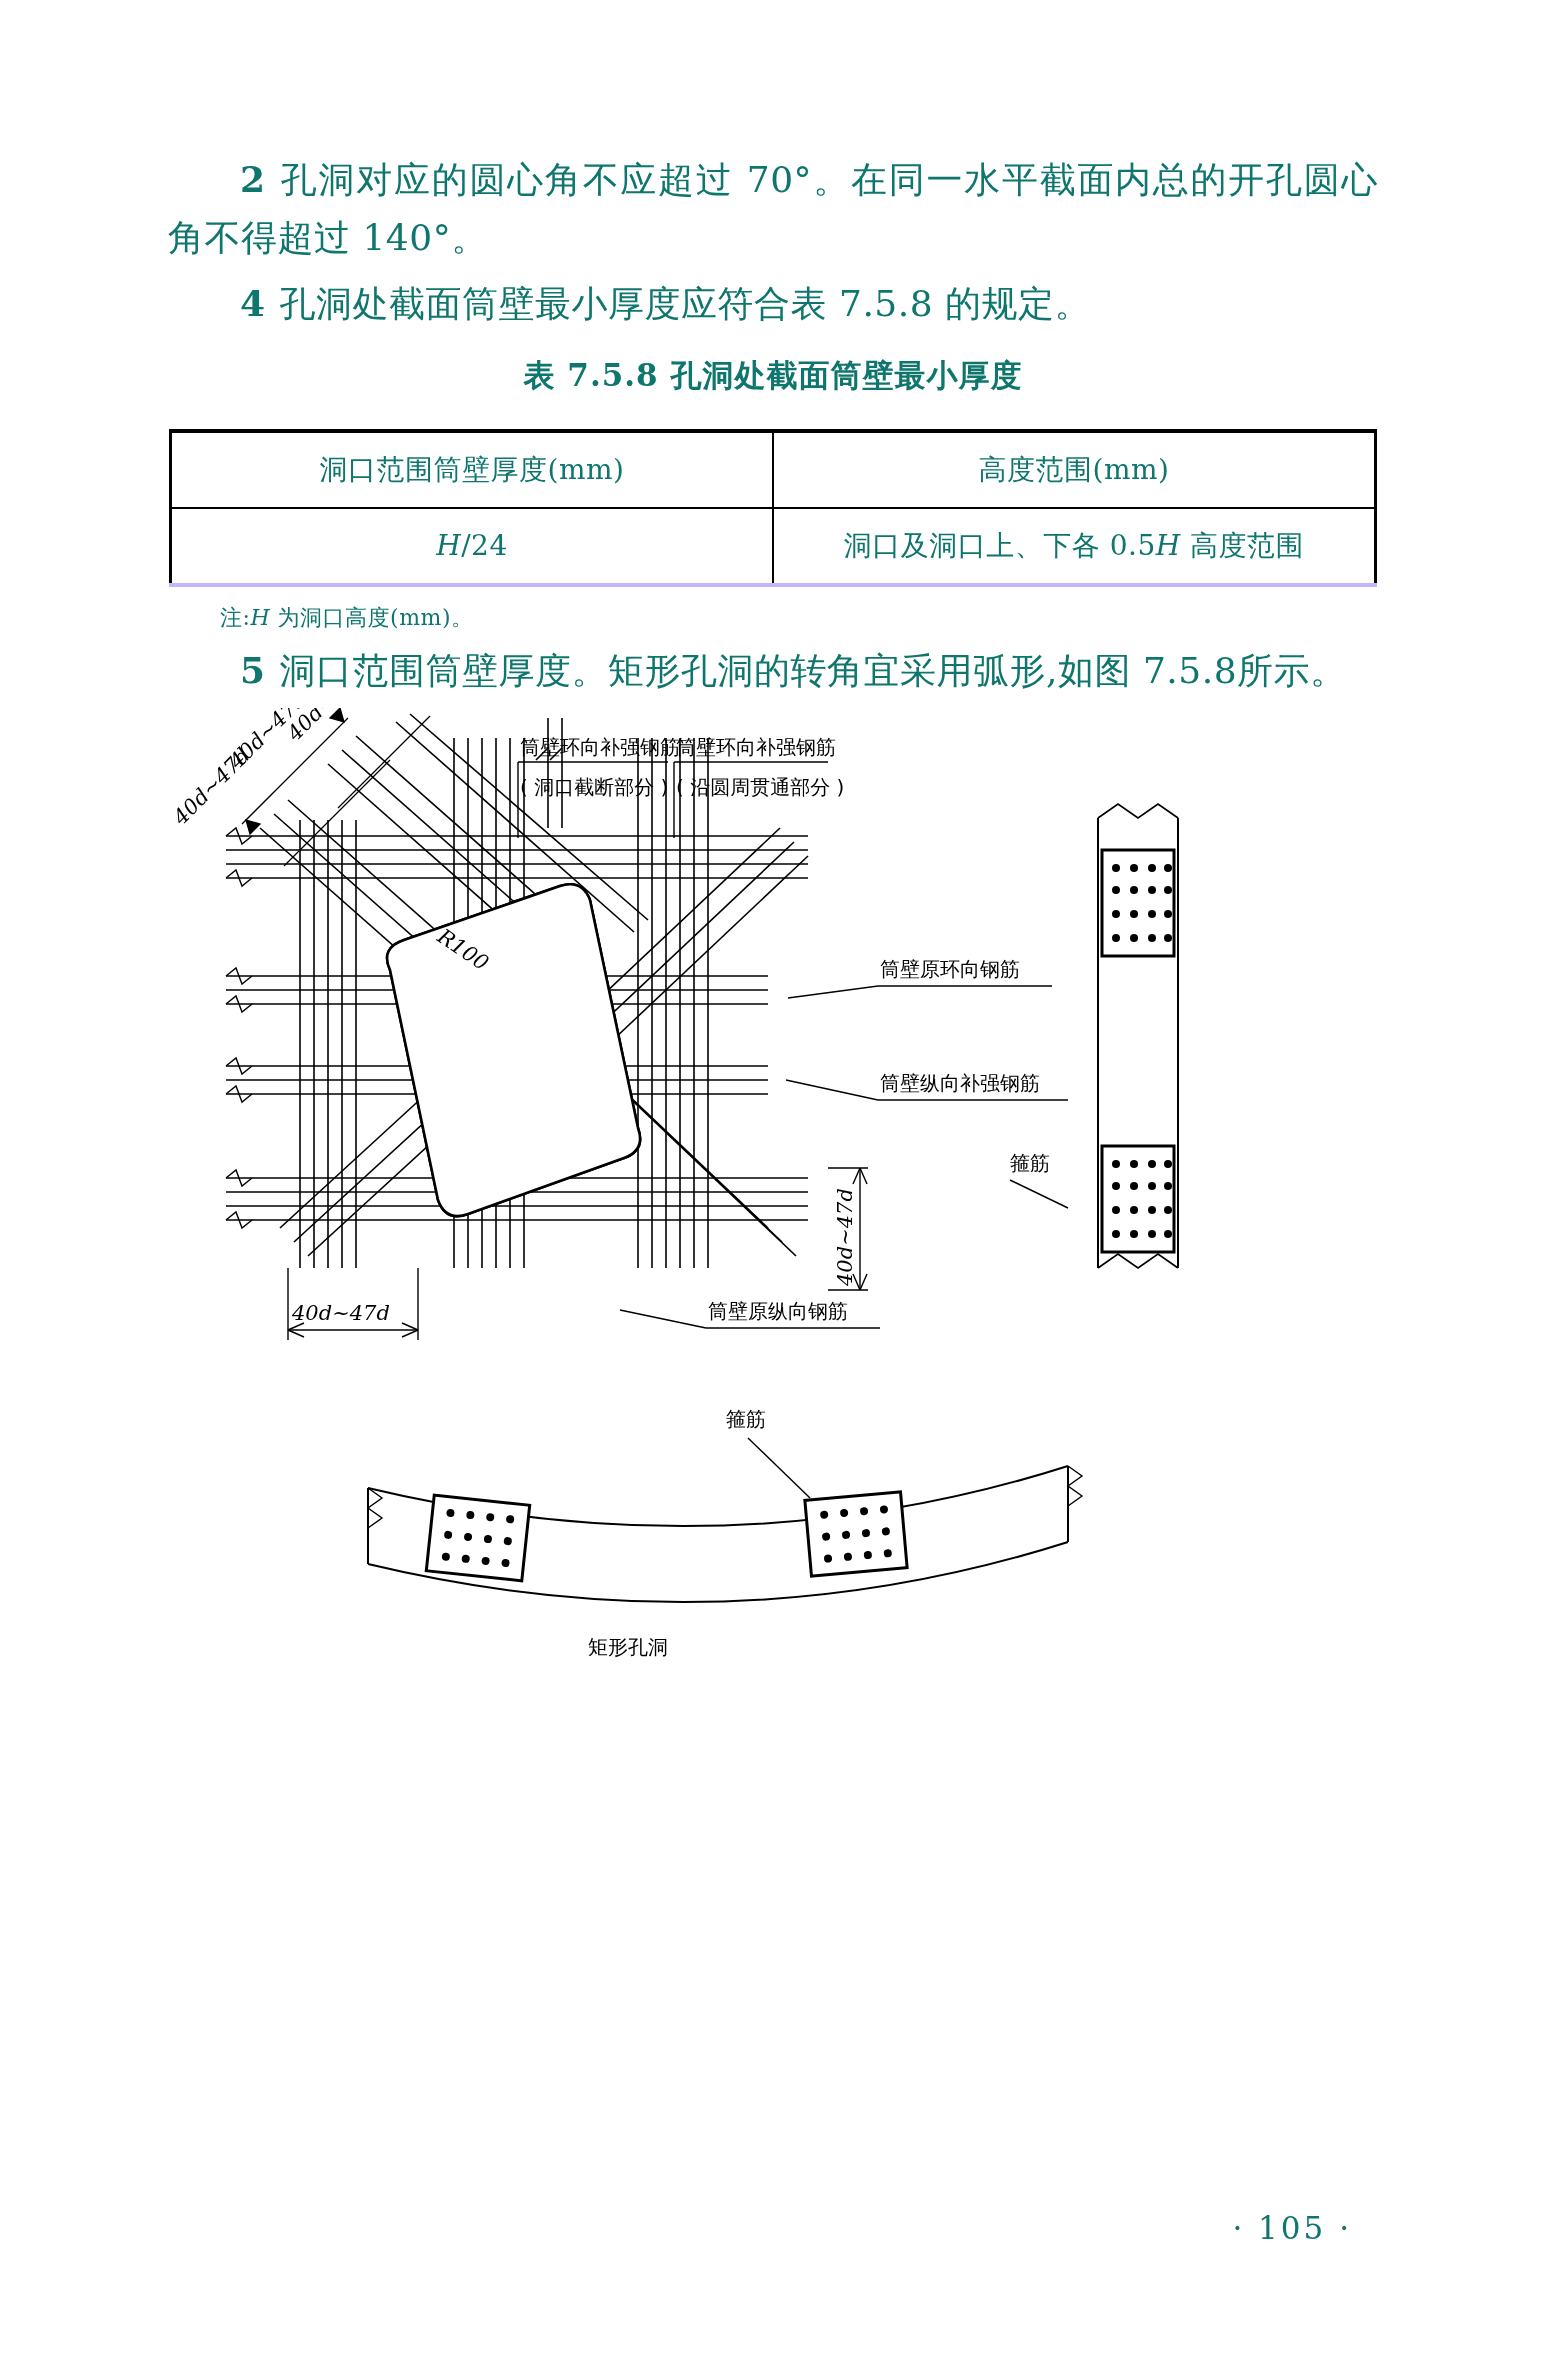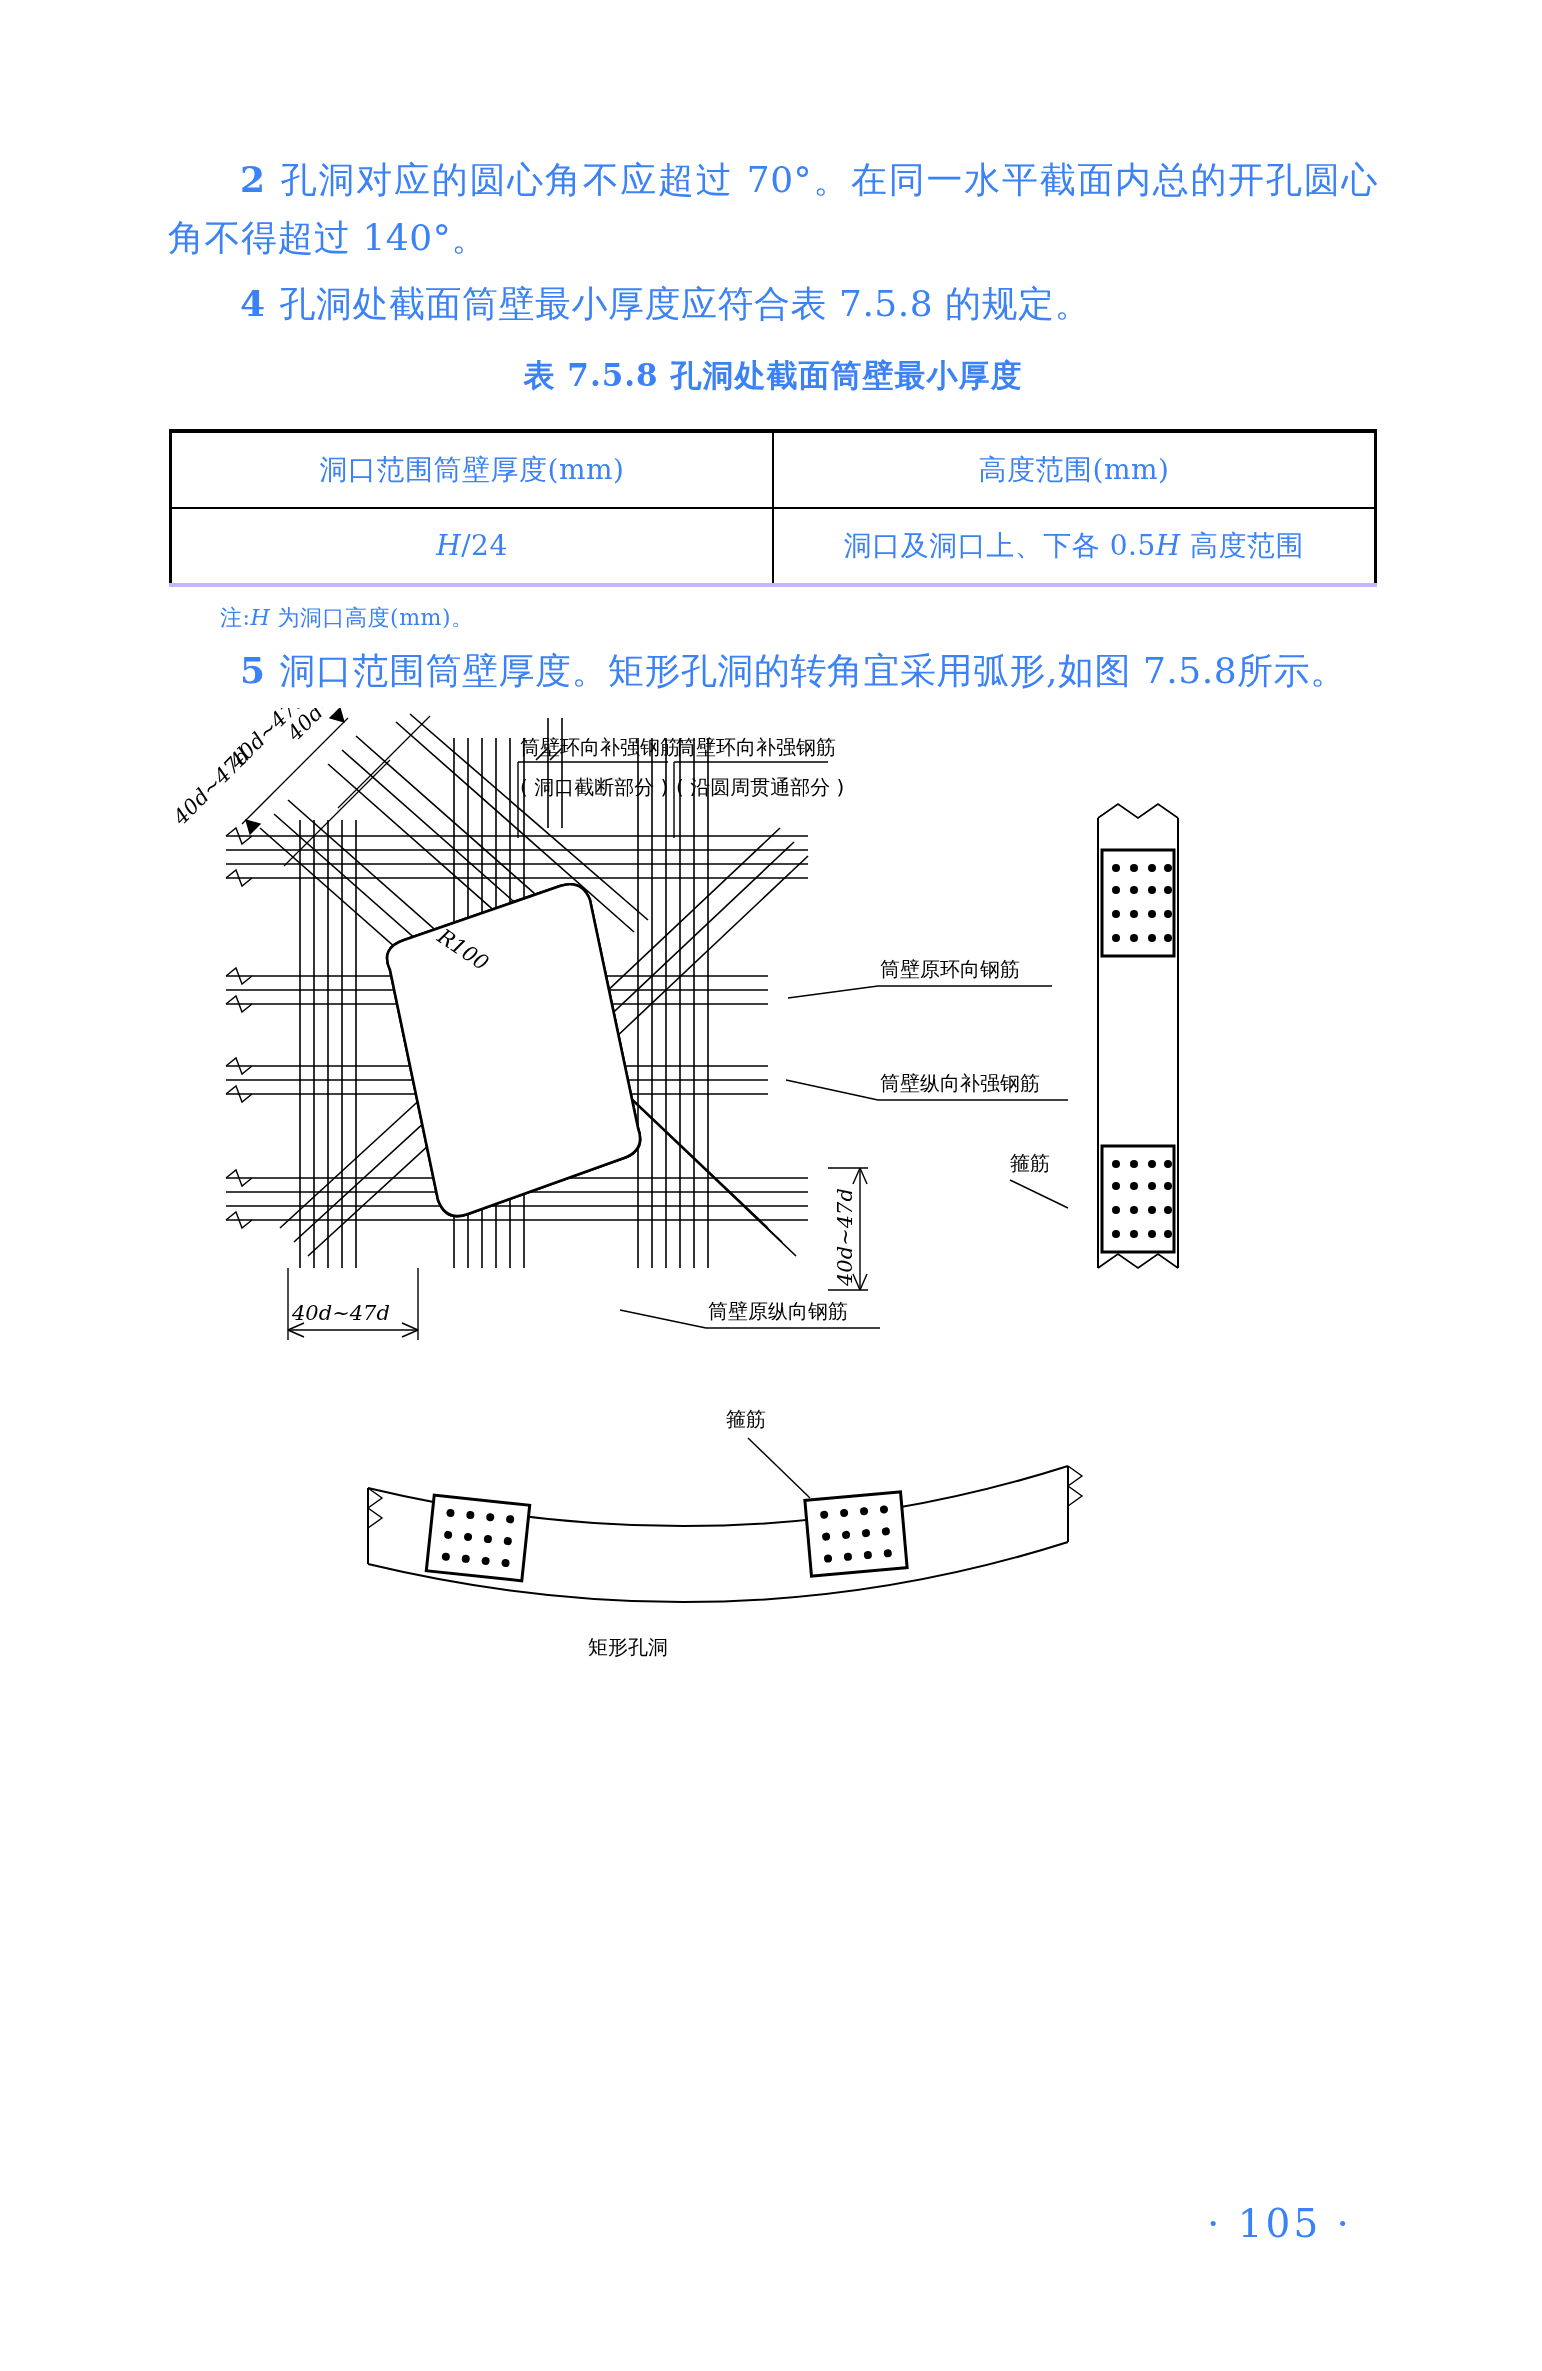--- a/index.html
+++ b/index.html
@@ -6,21 +6,21 @@
     margin: 0;
     padding: 0;
     background: #ffffff;
   }
   .page {
     position: relative;
     width: 1542px;
     height: 2371px;
     background: #ffffff;
     font-family: "DejaVu Serif", "Liberation Serif", serif;
-    color: #3b82f6;
+    color: #0f766e;
     overflow: hidden;
   }
   .content {
     position: absolute;
     left: 168px;
     top: 150px;
     width: 1210px;
   }
   
   .para {
@@ -80,21 +80,21 @@
     height: 1010px;
     margin-top: 8px;
   }
   .figure svg { display: block; }
 
   
   .page-number {
     position: absolute;
     right: 190px;
     bottom: 125px;
-    font-size: 39px;
+    font-size: 31px;
     letter-spacing: 3px;
     font-family: "DejaVu Serif", "Liberation Serif", serif;
   }
   .fig-label {
     font-family: "DejaVu Sans", "Liberation Sans", sans-serif;
     font-size: 20px;
     fill: #000;
   }
   .fig-dim {
     font-family: "DejaVu Serif", "Liberation Serif", serif;

